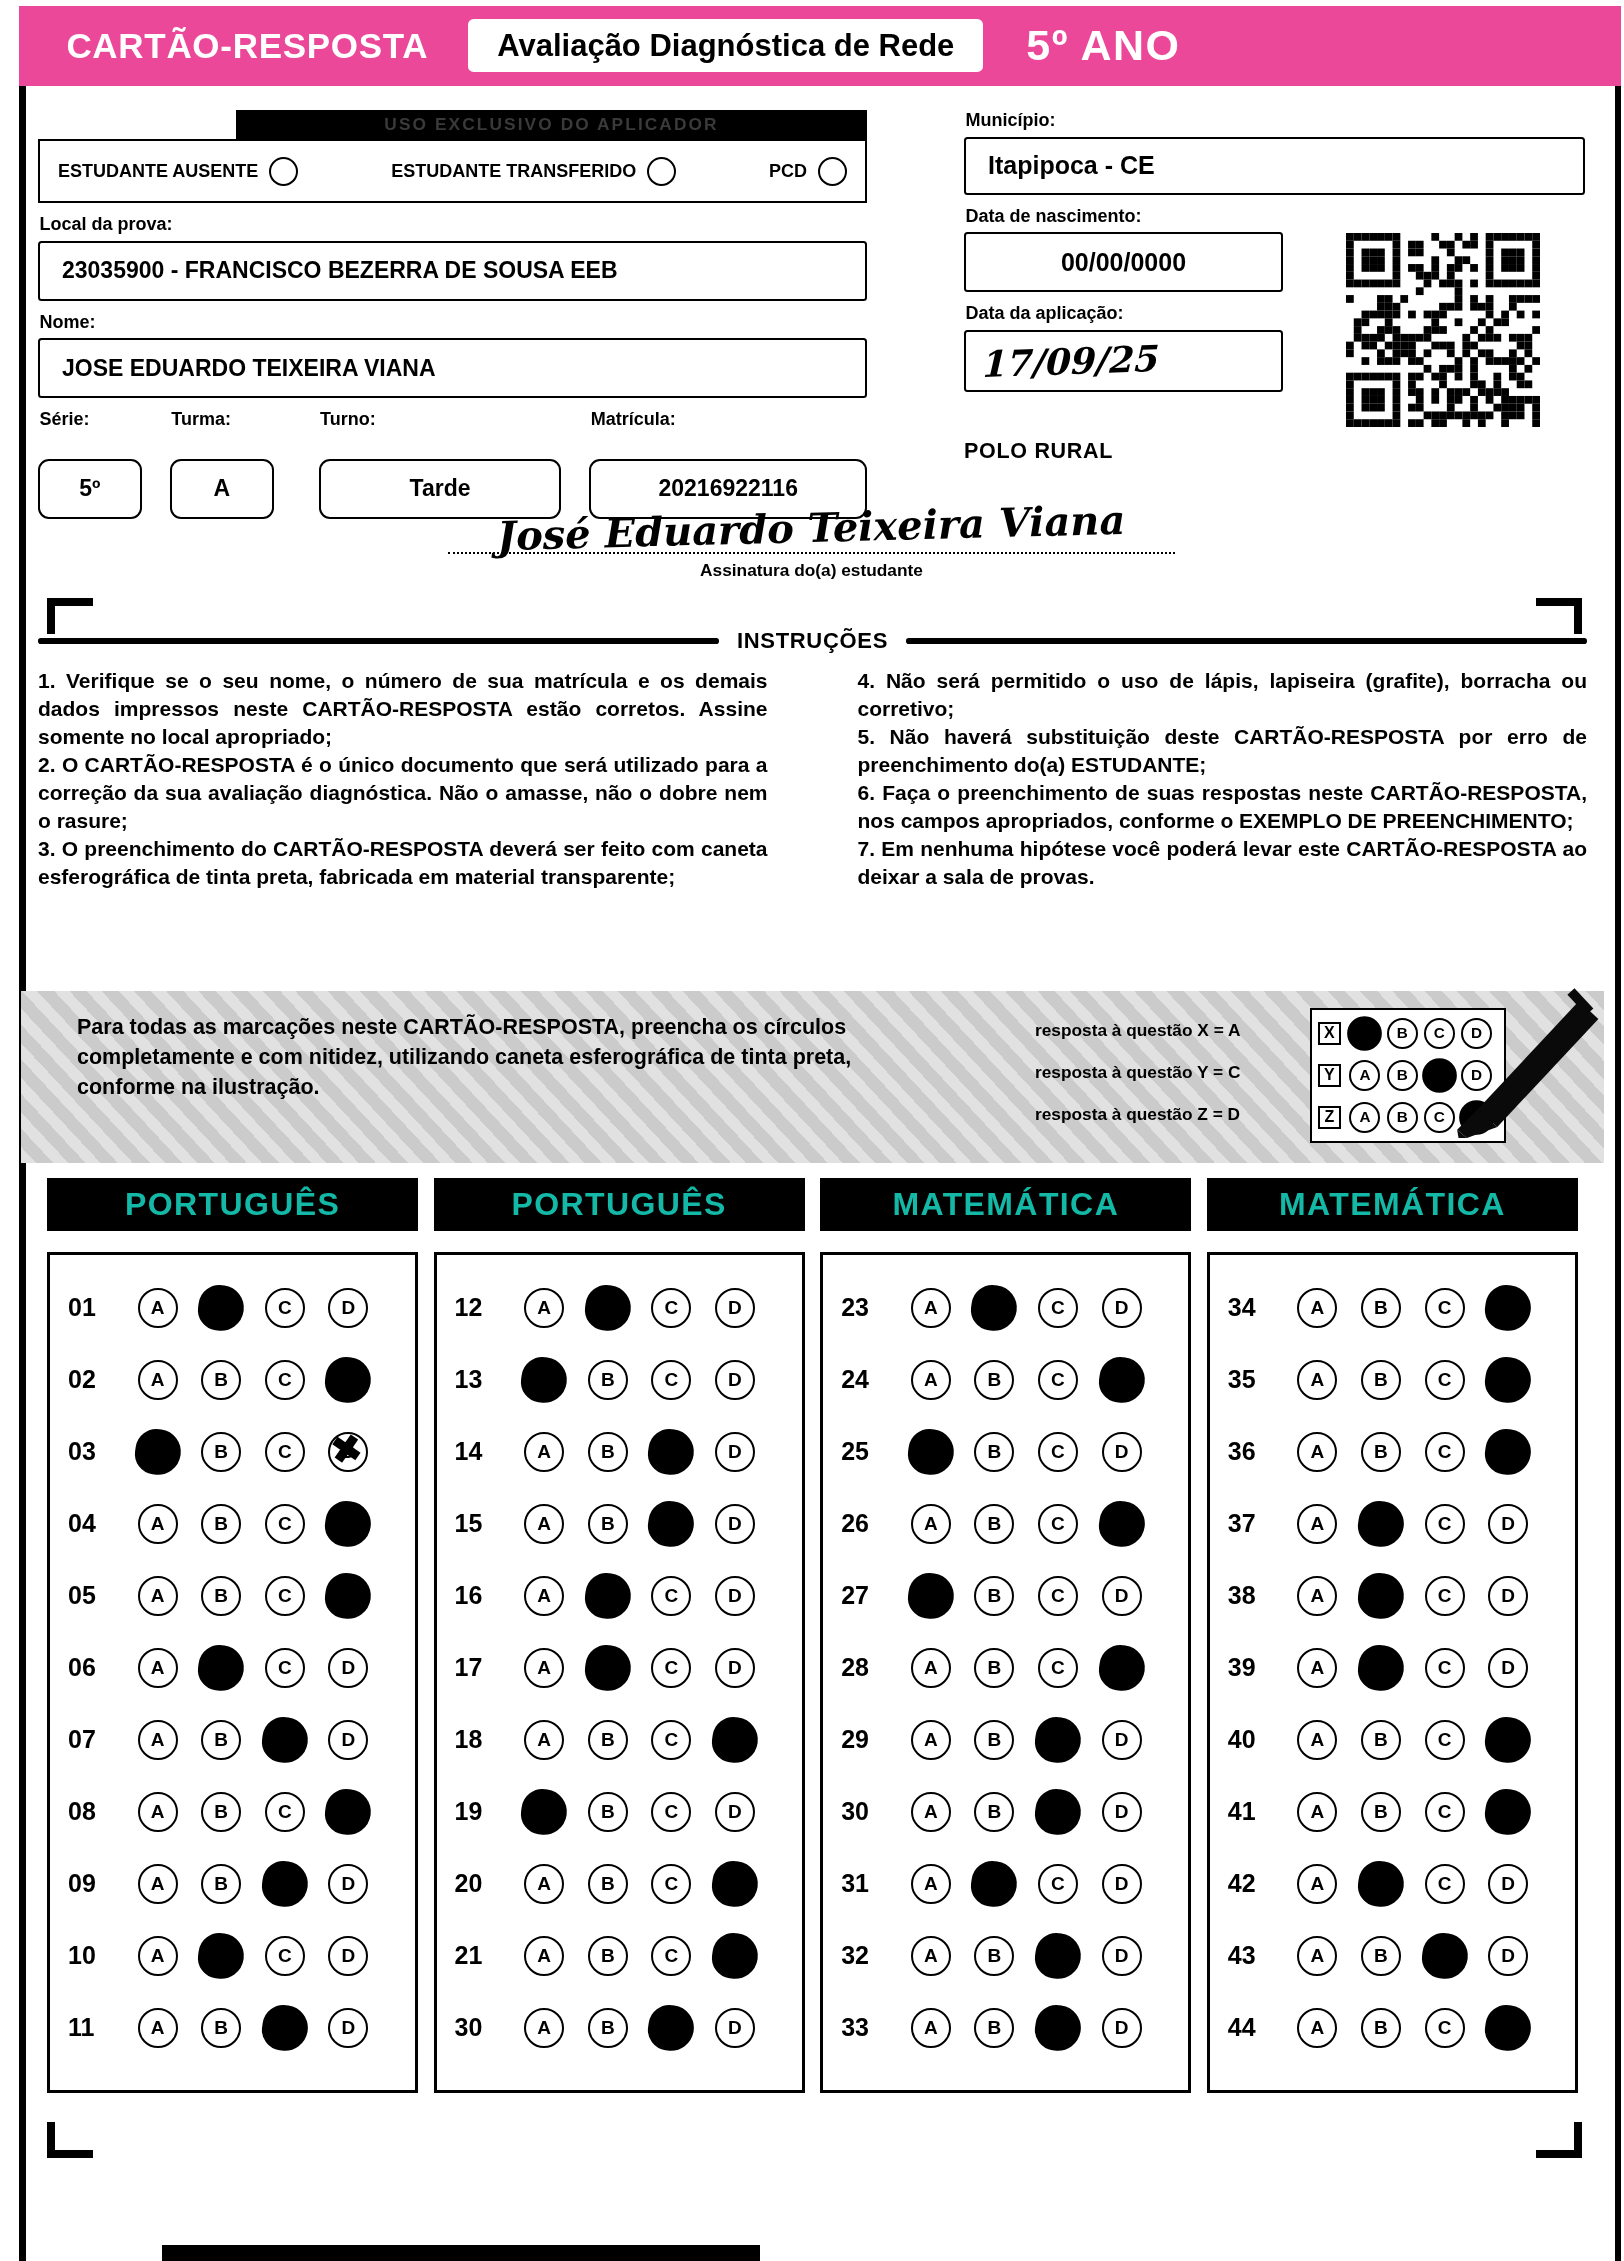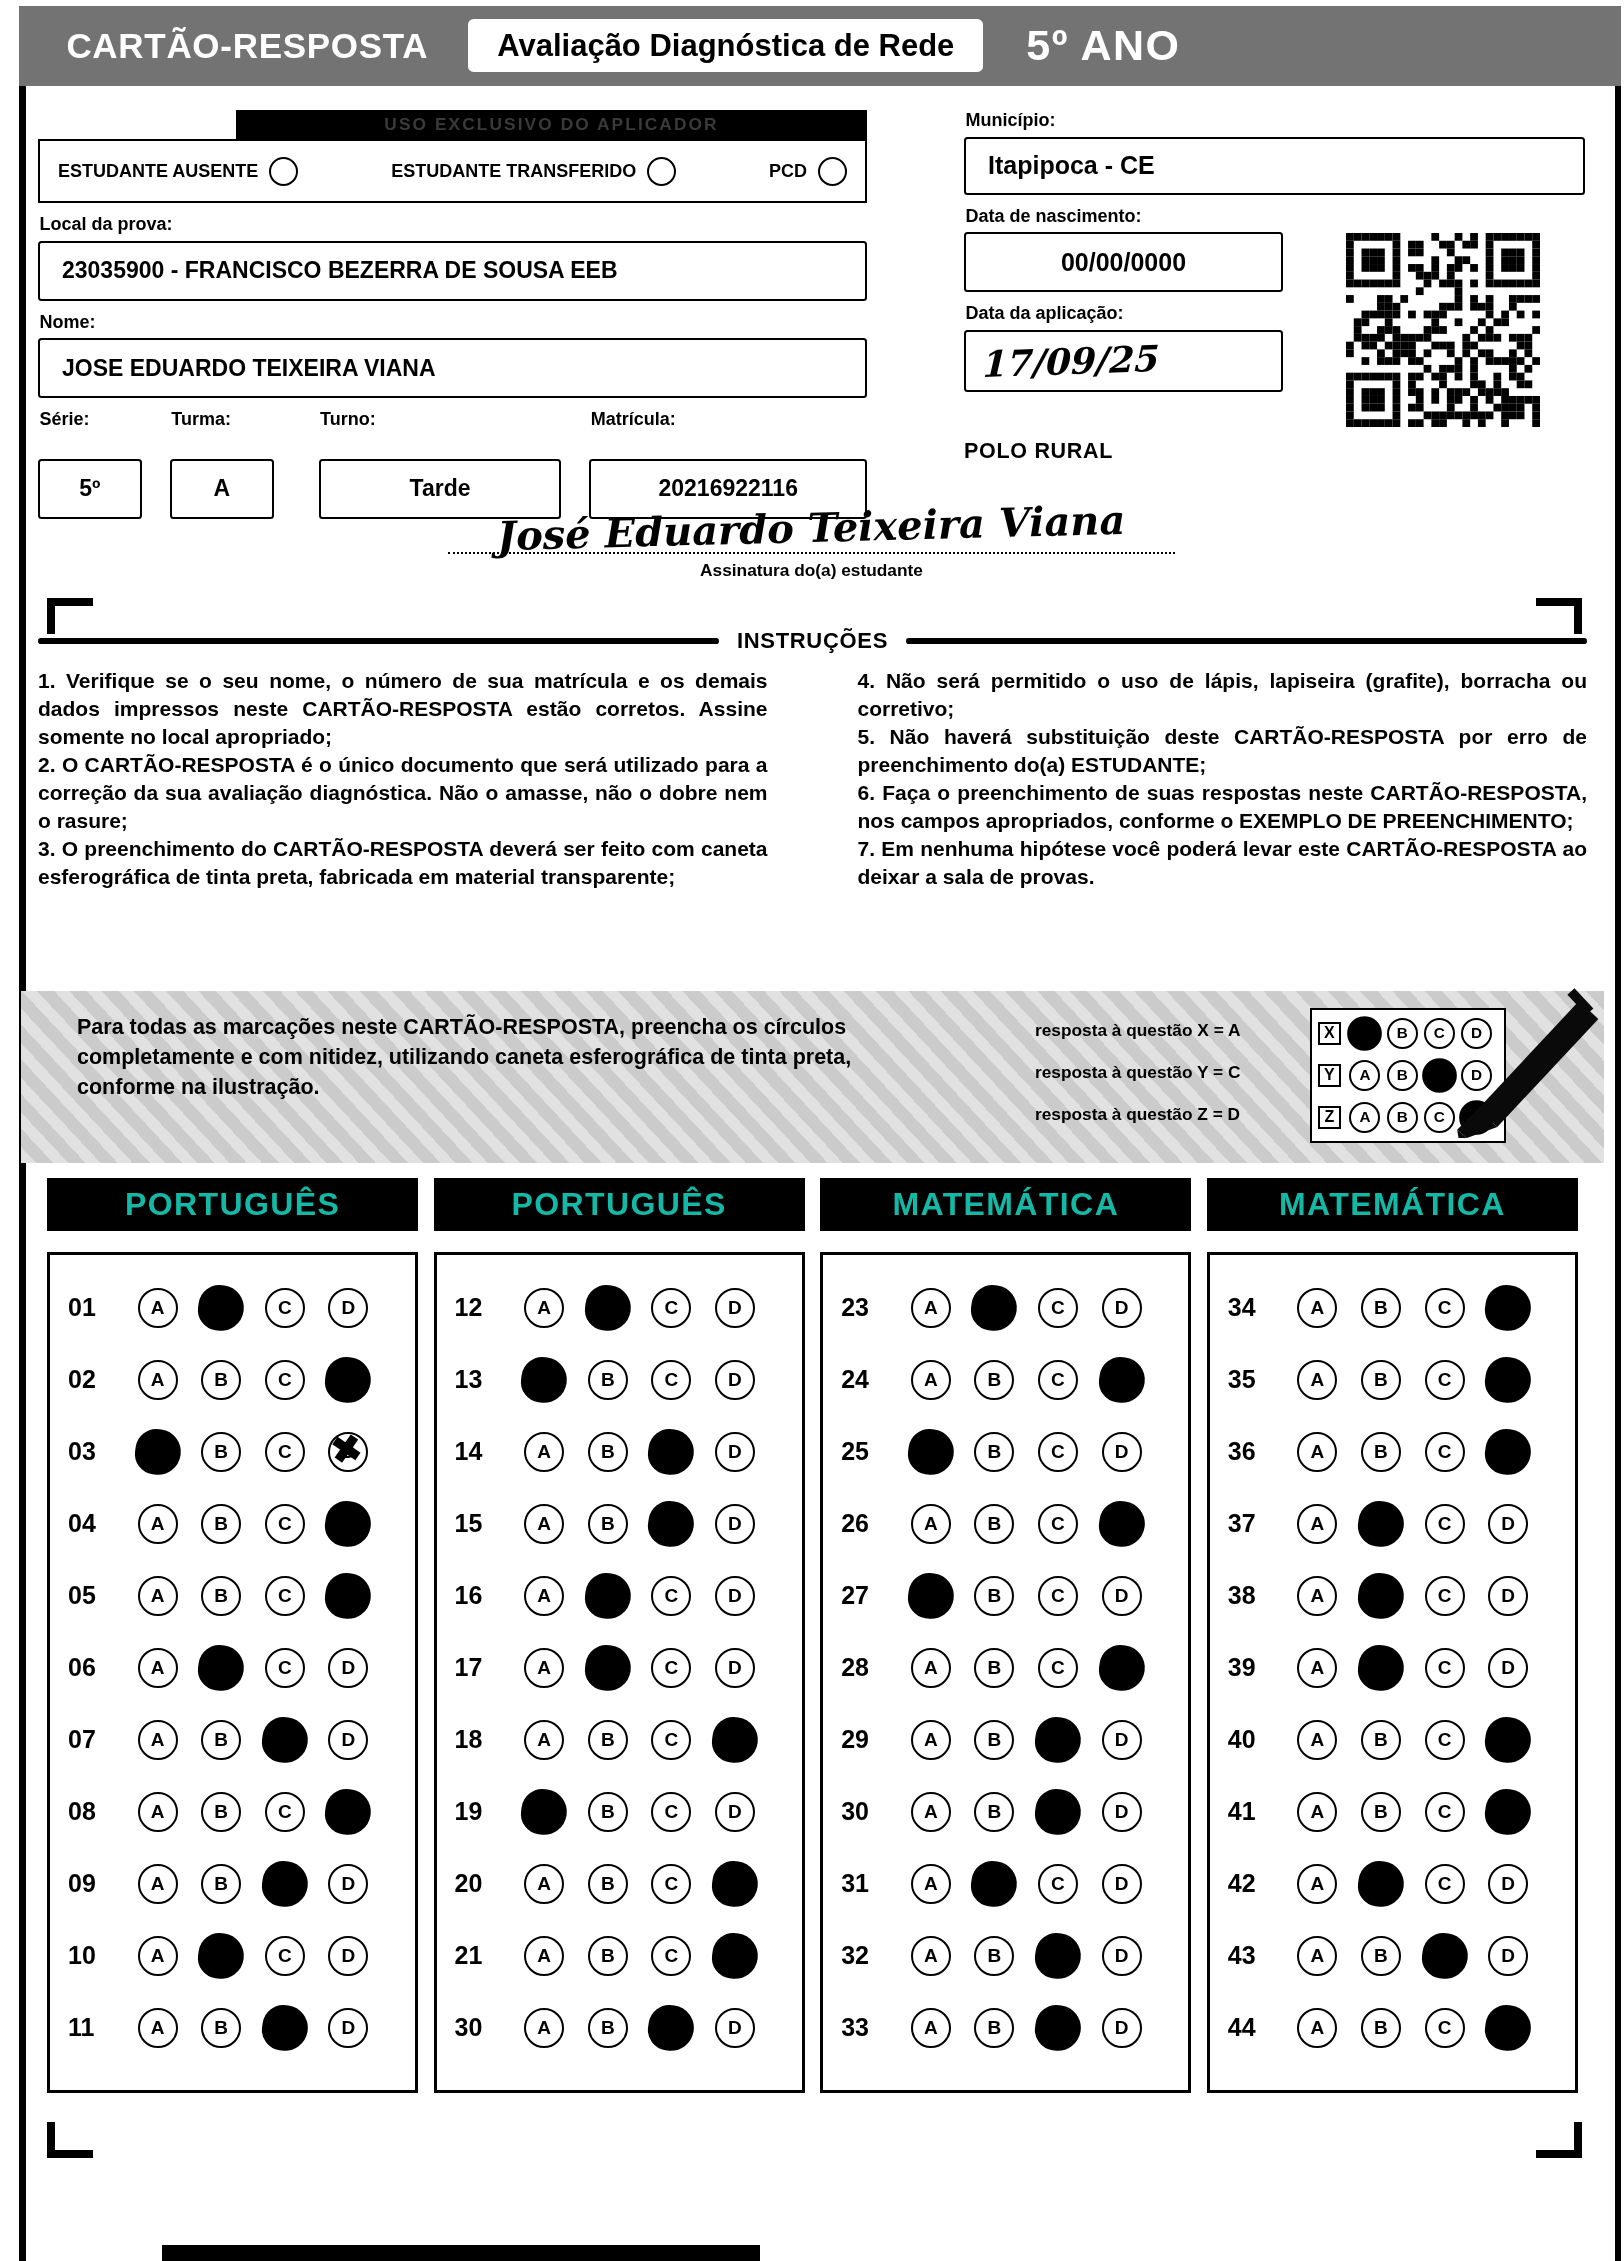--- a/index.html
+++ b/index.html
@@ -2,21 +2,21 @@
 <html style="font-size:11px"><head>
 <meta charset="utf-8">
 <style>
   html,body{margin:0;padding:0;background:#fff;}
   .page{position:relative;width:1625px;height:2261px;background:#fff;overflow:hidden;
         font-family:"Liberation Sans",sans-serif;color:#000;}
   .frame{position:absolute;left:19.4px;top:5.6px;right:4.2px;bottom:0;
          border-left:7px solid #000;border-right:6.2px solid #000;border-top:0;pointer-events:none;}
 
   
-  .topbar{position:absolute;left:19.4px;right:4.2px;top:5.6px;height:80px;background:#737373;
+  .topbar{position:absolute;left:19.4px;right:4.2px;top:5.6px;height:80px;background:#ec4899;
           display:flex;align-items:center;}
   .topbar-title{color:#fff;font-size:35px;font-weight:bold;margin-left:47px;letter-spacing:0.7px;}
   .topbar-subtitle{background:#fff;color:#000;font-size:31px;font-weight:bold;
           border-radius:5.6px;padding:8.3px 29px;margin-left:40px;white-space:nowrap;}
   .topbar-grade{color:#fff;font-size:43px;font-weight:bold;margin-left:43px;letter-spacing:1.4px;}
 
   
   .info-left{position:absolute;left:38px;top:110px;width:829px;}
   .aplicador-bar{height:29px;background:#000;color:#3a3a3a;font-size:17.3px;font-weight:bold;
           letter-spacing:2.1px;display:flex;align-items:center;justify-content:center;
@@ -24,21 +24,21 @@
   .cb-box{border:2.8px solid #000;height:64px;display:flex;align-items:center;
           justify-content:space-between;padding:0 18px;box-sizing:border-box;}
   .cb-item{display:flex;align-items:center;}
   .cb-label{font-size:18px;font-weight:bold;margin-right:11px;}
   .cb-circle{width:25px;height:25px;border:2.1px solid #000;border-radius:50%;display:inline-block;}
   .field-label{font-size:18px;font-weight:bold;margin:11px 0 5.6px 1.4px;}
   .value-box{border:2.8px solid #000;border-radius:3.5px;height:60px;display:flex;align-items:center;
           padding-left:22px;font-size:23px;font-weight:bold;box-sizing:border-box;background:#fff;}
   .small-row{display:flex;}
   .small-group{display:flex;flex-direction:column;gap:23px;}
-  .small-group .value-box{justify-content:center;padding-left:0;}
+  .small-group .value-box{justify-content:center;padding-left:0;border-radius:11px;}
 
   .info-right{position:absolute;left:964px;top:110px;width:621px;}
   .info-right .value-box{font-size:25px;}
   .hand{font-family:"DejaVu Serif",serif;font-style:italic;font-weight:bold;
         transform:rotate(-2deg) skewX(-4deg);}
   .aplicacao .value-box{height:62px;font-size:36px;justify-content:flex-start;padding-left:16.7px;}
   .polo{font-size:21.5px;font-weight:bold;margin-top:47px;letter-spacing:0.7px;}
 
   .qr{position:absolute;left:1346px;top:233px;width:194px;height:194px;}
 

